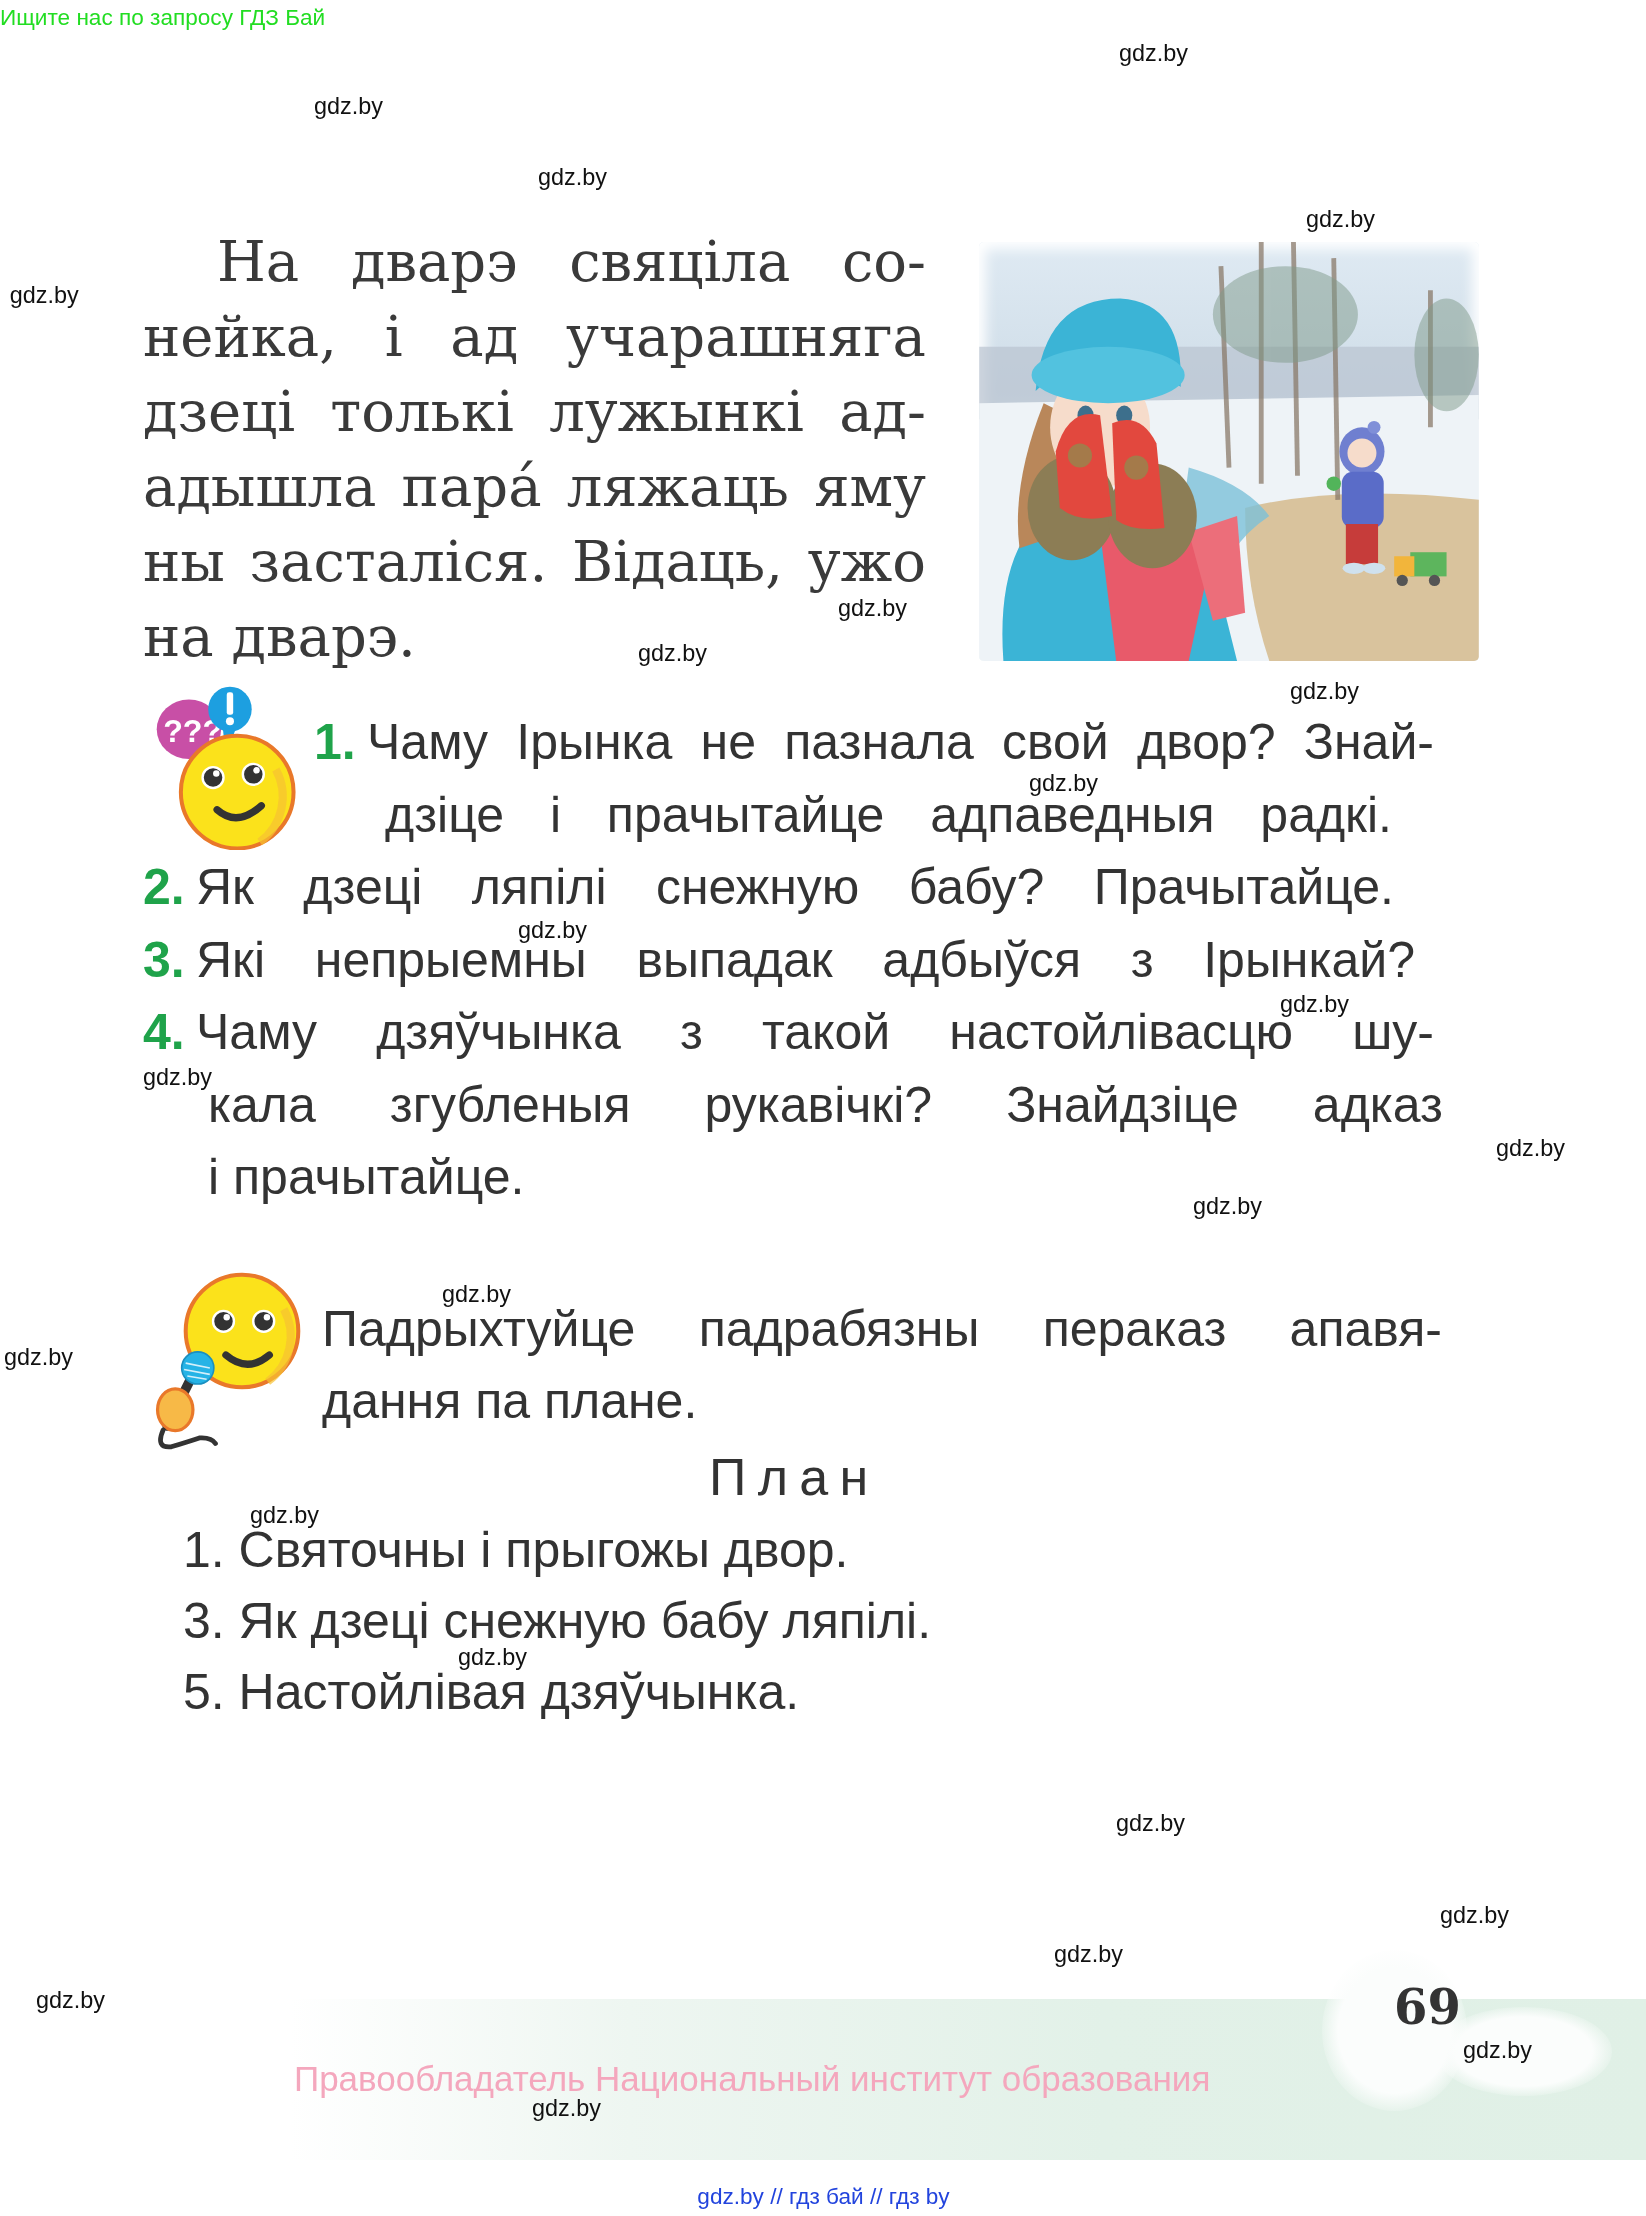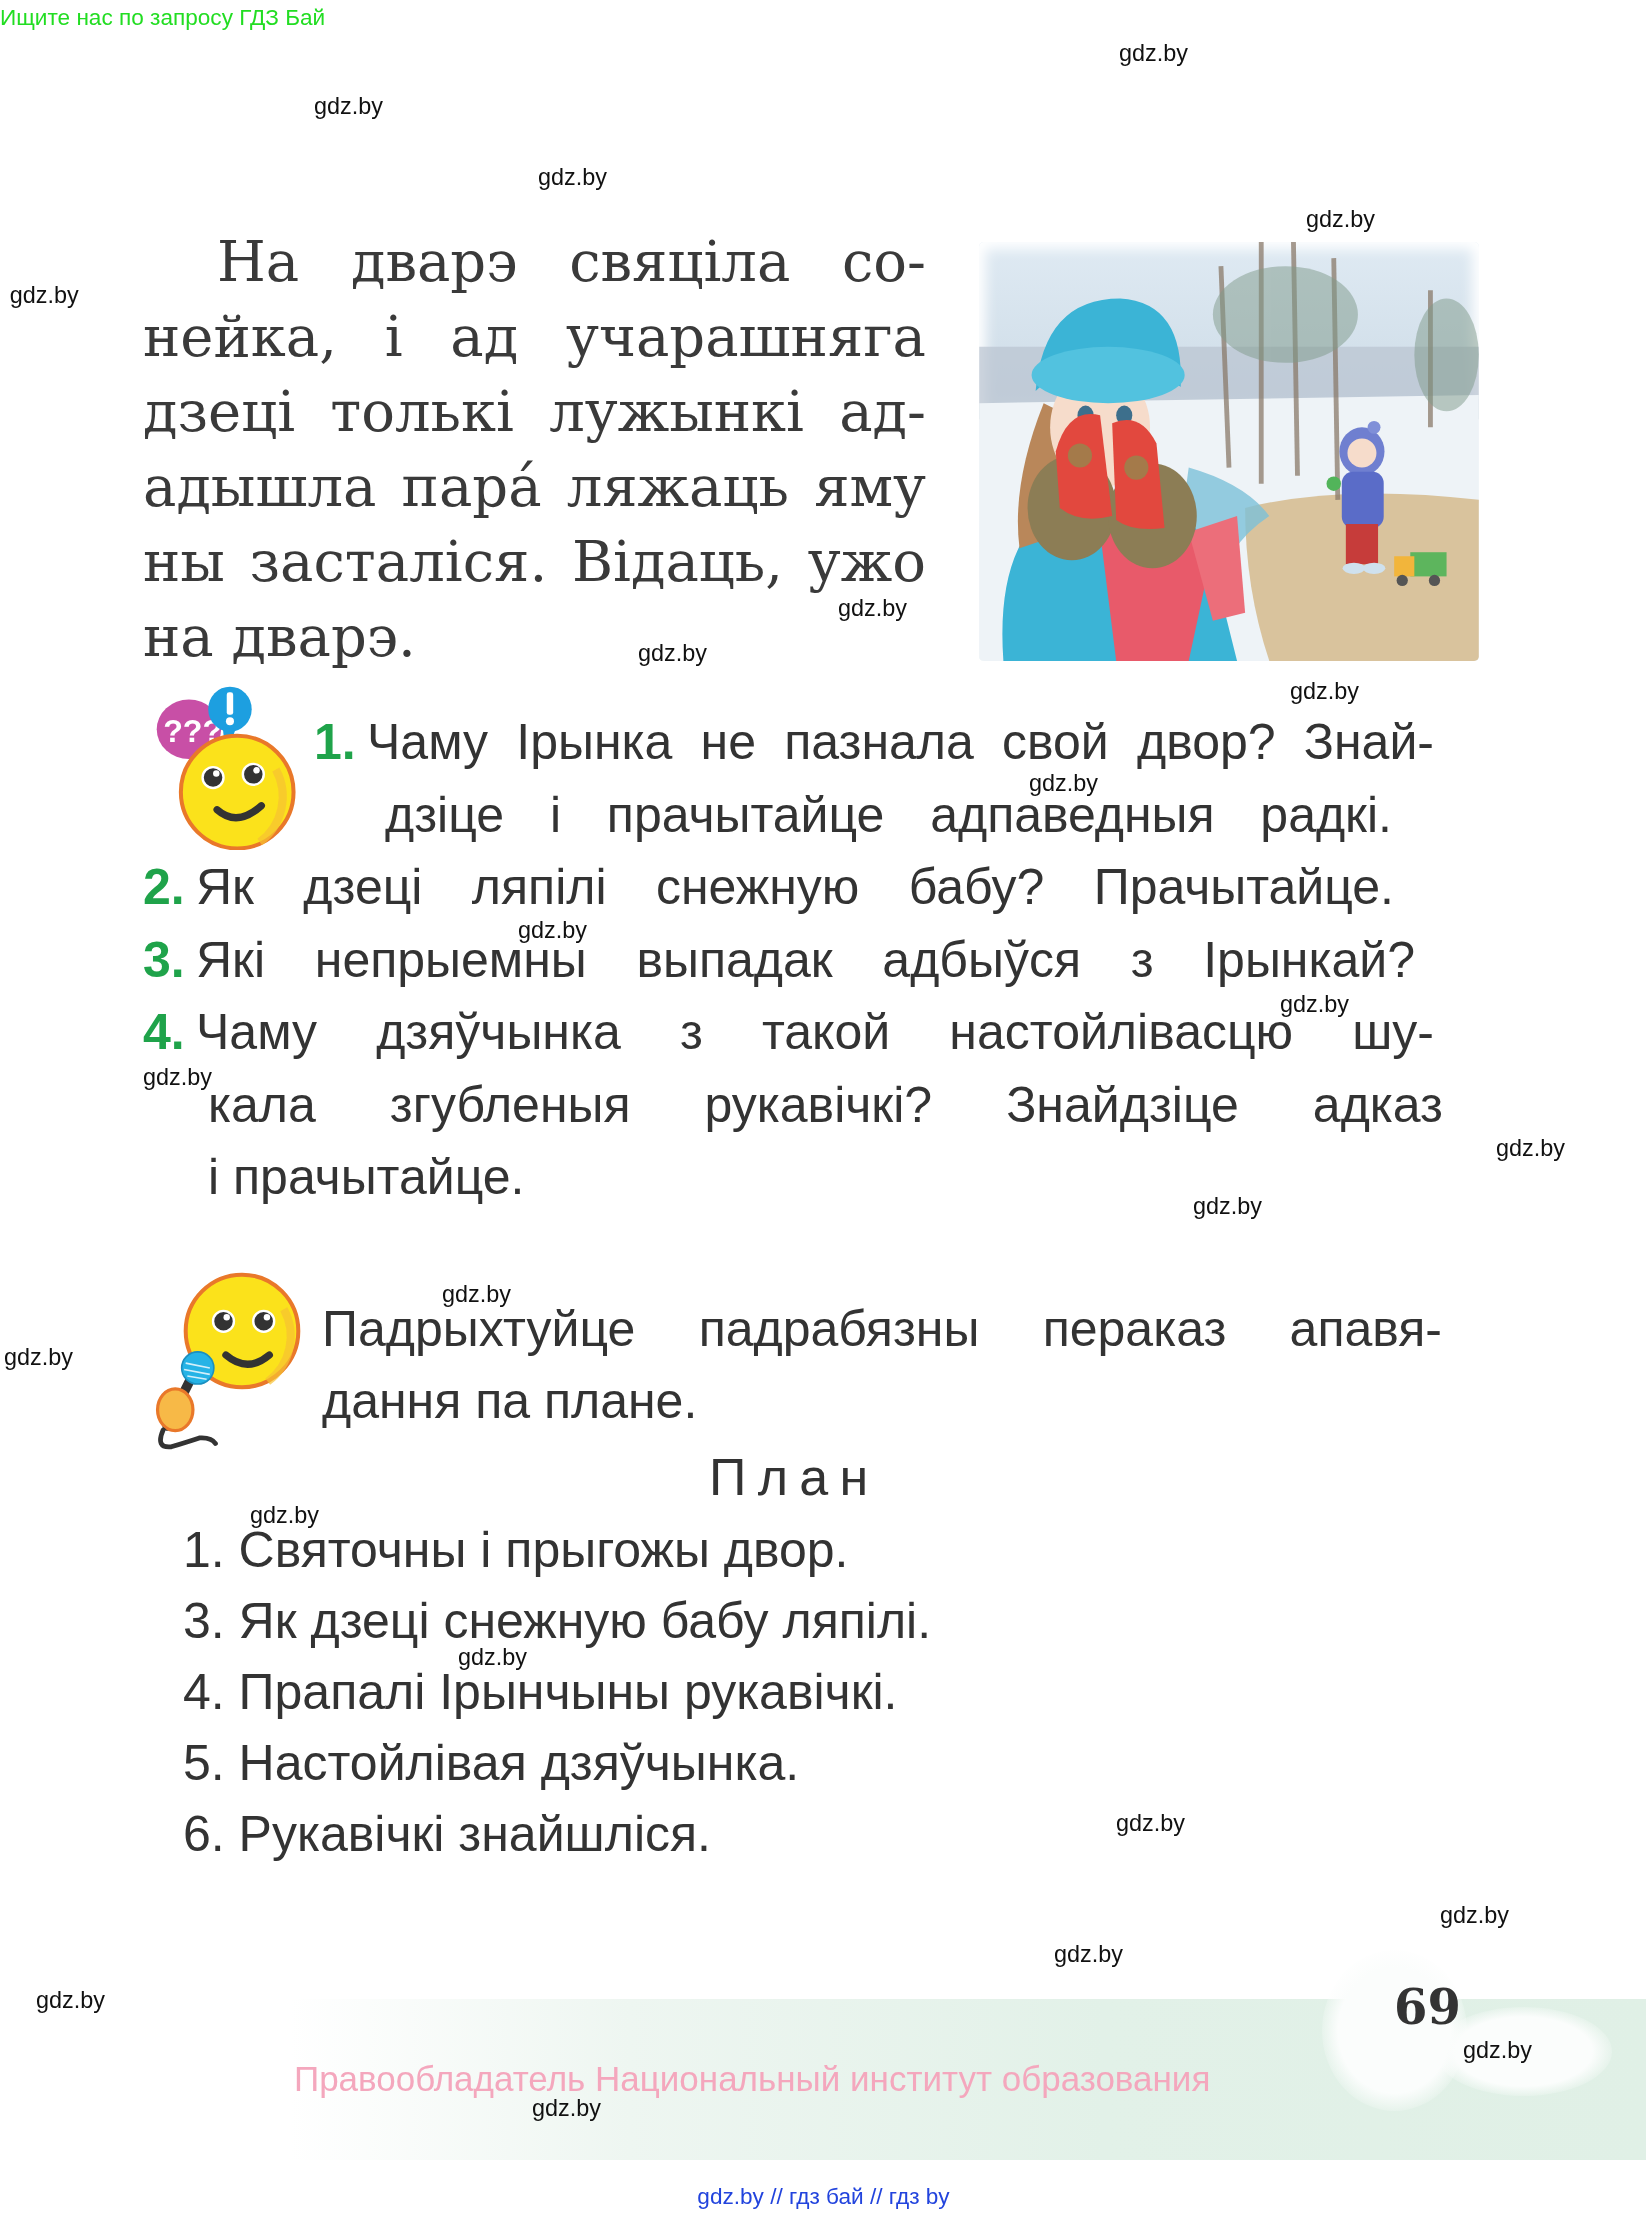--- a/index.html
+++ b/index.html
@@ -248,23 +248,21 @@
   <div class="justify">Падрыхтуйце падрабязны пераказ апавя-</div>
 </div>
 <div class="abs task" style="left:322px;top:1365px">
   <div>дання па плане.</div>
 </div>
 
 <div class="abs plan-title">План</div>
 <div class="abs plan-list">
   <div class="plan-item">1. Святочны і прыгожы двор.</div>
   <div class="plan-item">3. Як дзеці снежную бабу ляпілі.</div>
-  <div class="plan-item">4. Прапалі Ірынчыны рукавічкі.</div>
   <div class="plan-item">5. Настойлівая дзяўчынка.</div>
-  <div class="plan-item">6. Рукавічкі знайшліся.</div>
 </div>
 
 <div class="abs footer-band"></div>
 <div class="abs cloud1"></div>
 <div class="abs cloud2"></div>
 <div class="abs page-num">69</div>
 <div class="abs wm" style="left:1463px;top:2037px">gdz.by</div>
 <div class="abs copyright">Правообладатель Национальный институт образования</div>
 <div class="abs wm" style="left:532px;top:2095px">gdz.by</div>
 <div class="abs bottom-links">gdz.by  //  гдз бай  //  гдз by</div>

